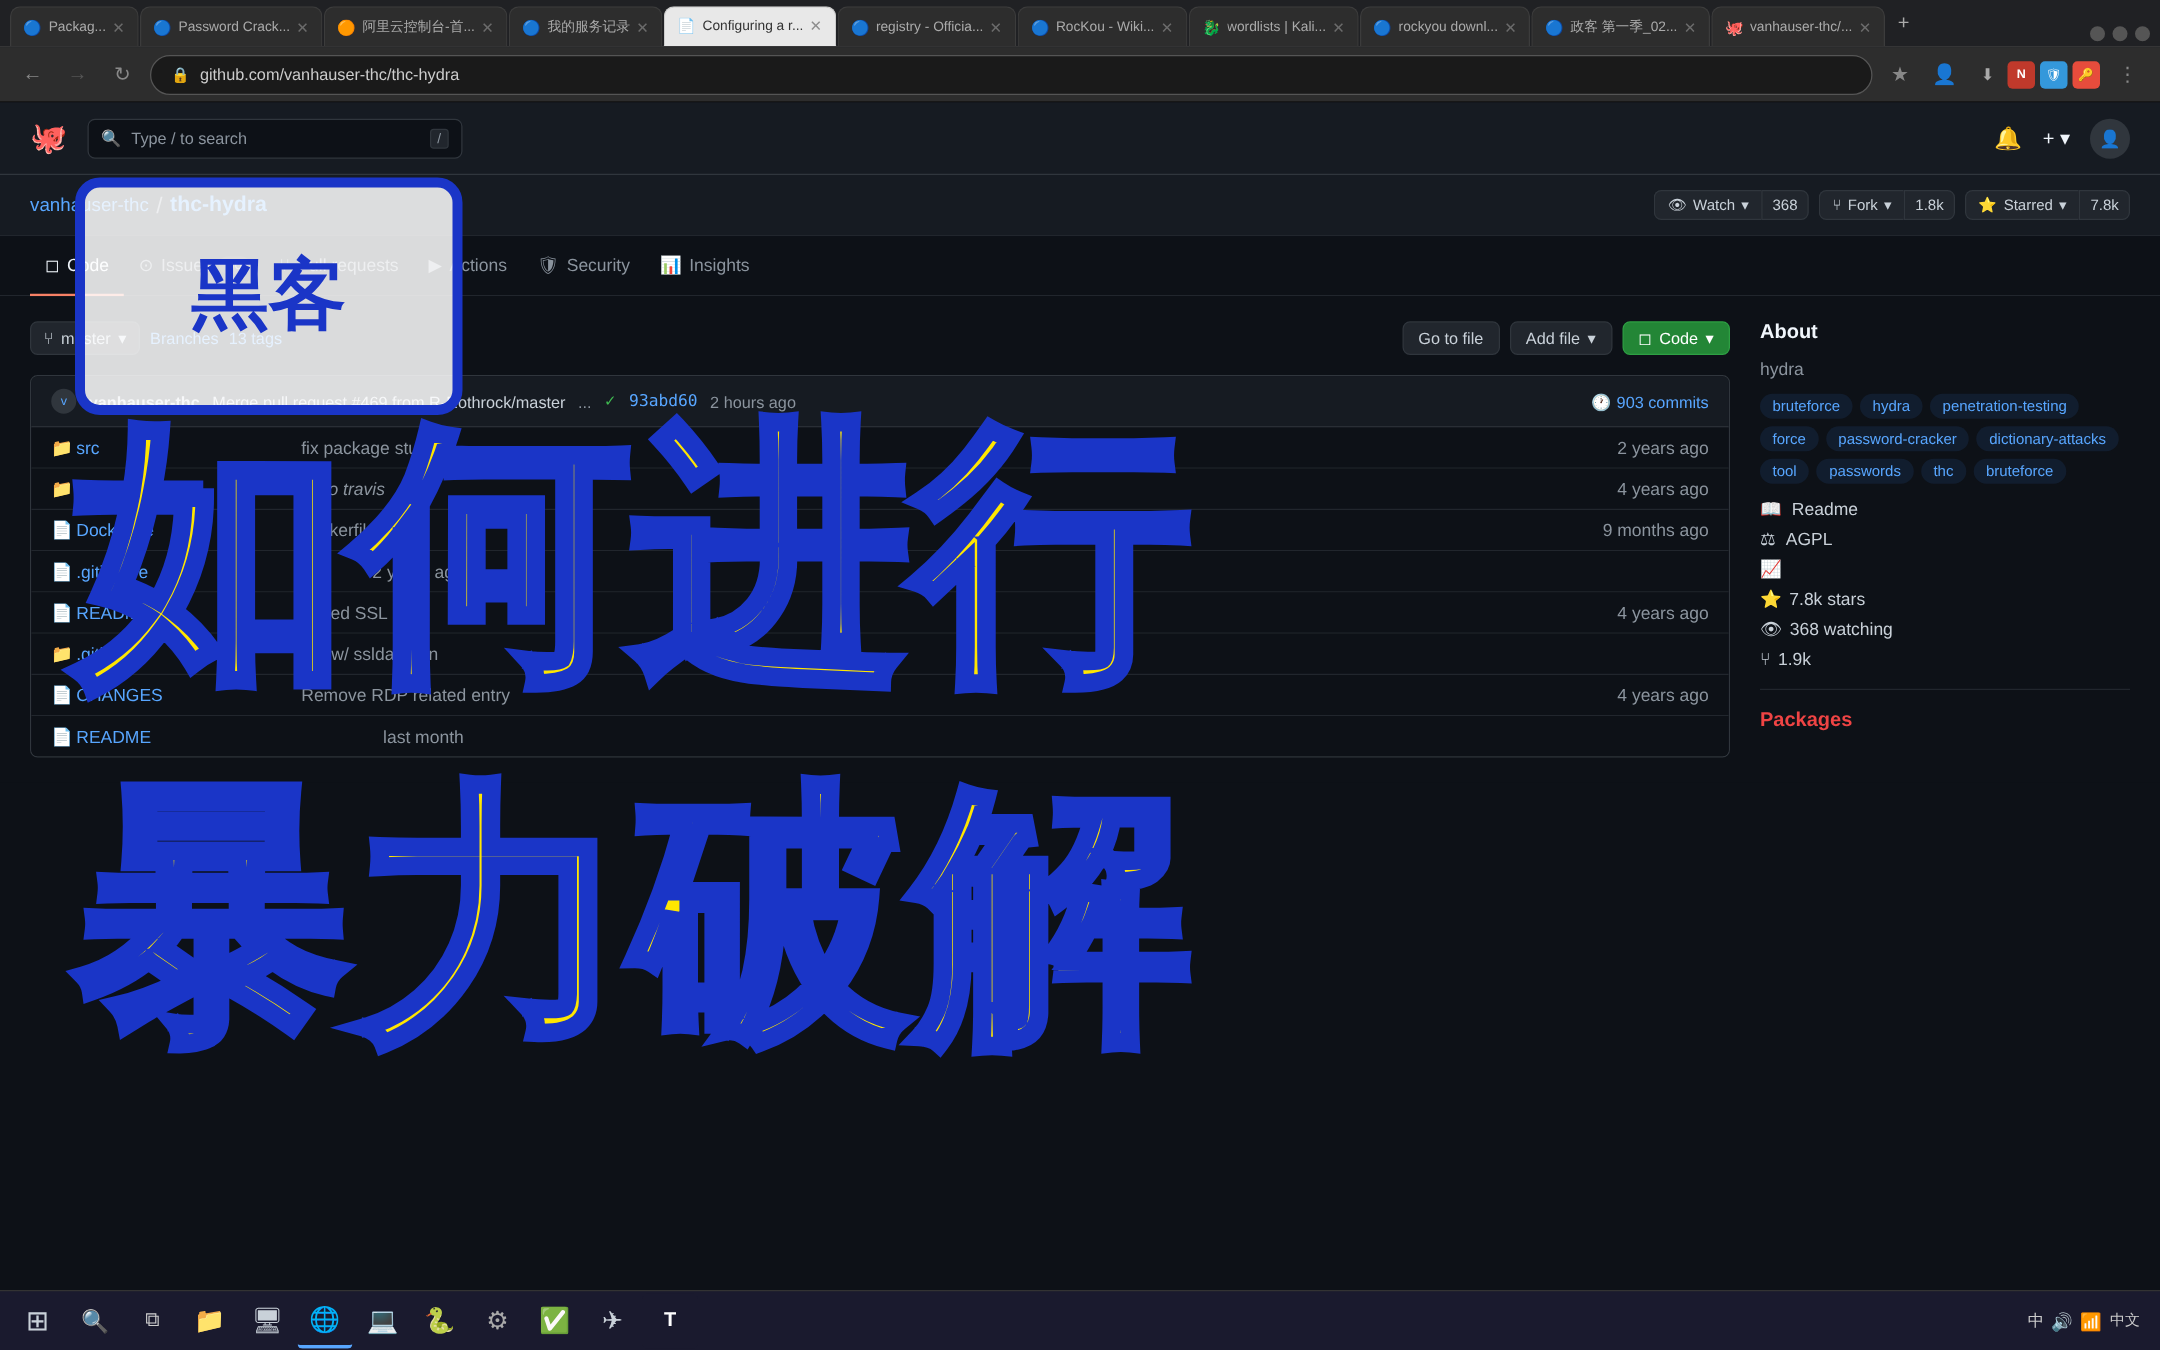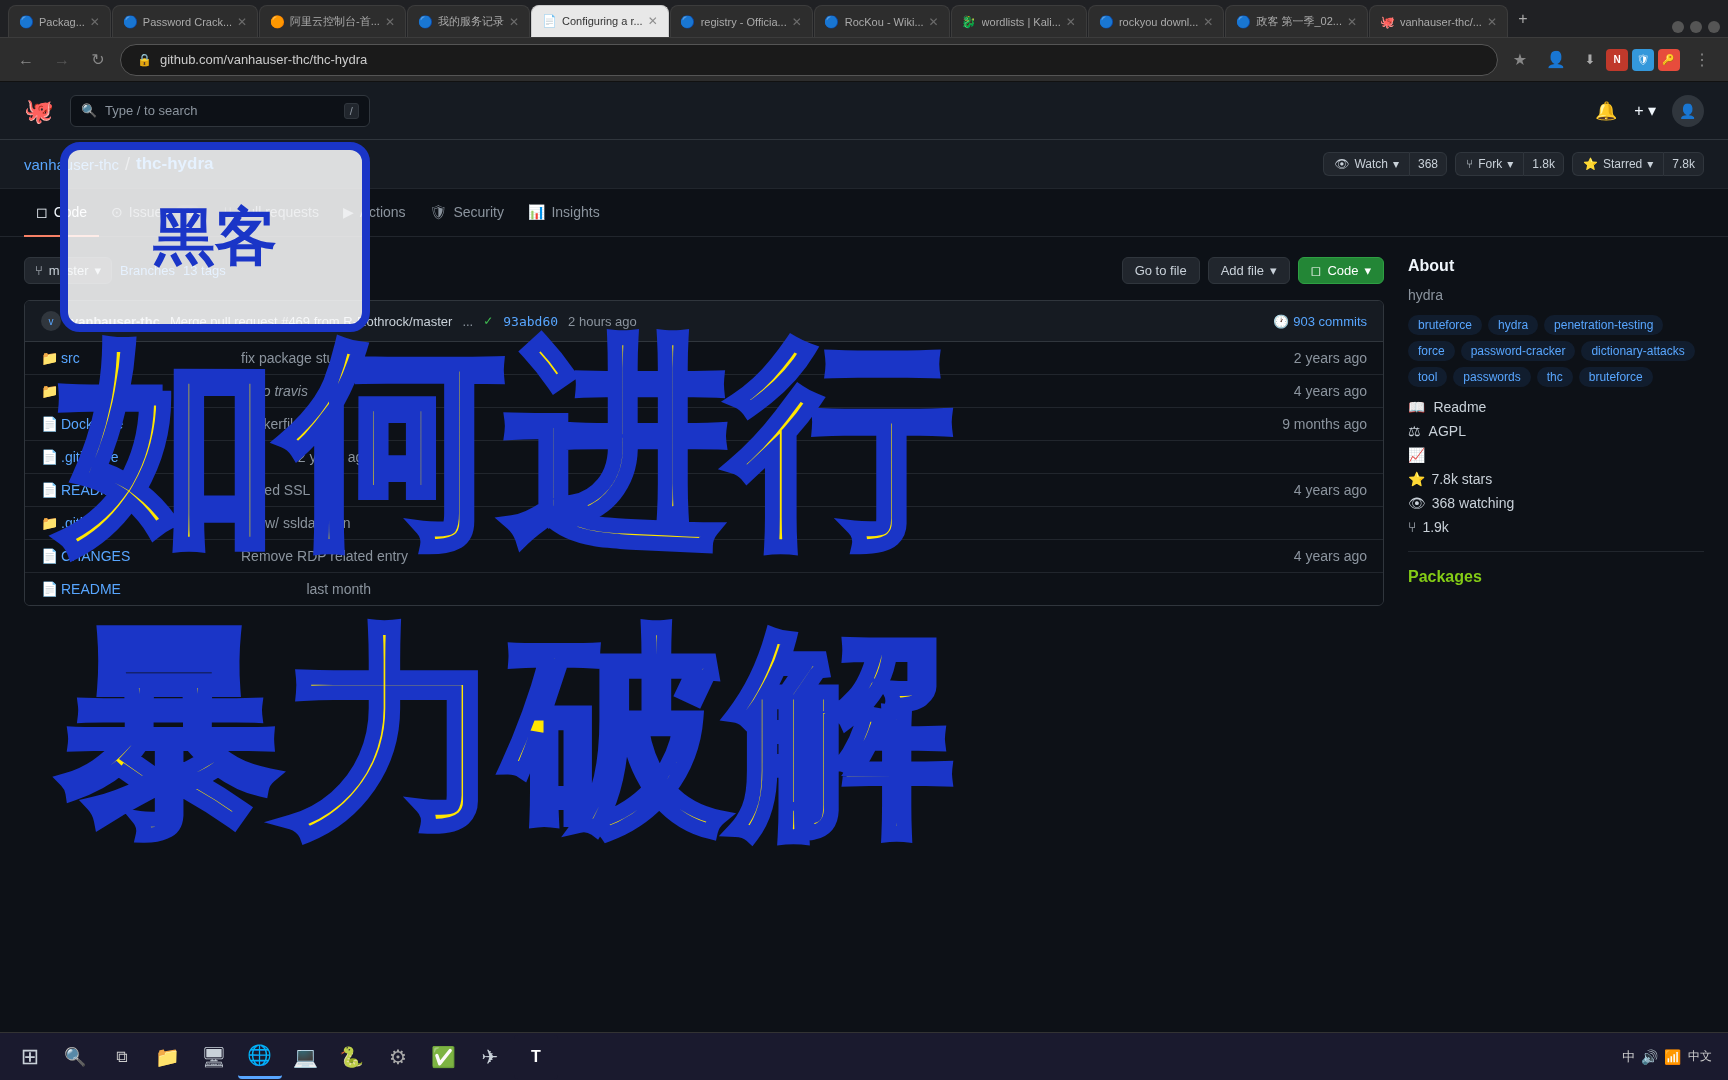--- a/index.html
+++ b/index.html
@@ -296,21 +296,21 @@
         </div>
         <div style="display:flex;align-items:center;gap:6px;font-size:14px;color:#c9d1d9;margin-bottom:8px;cursor:pointer;">
           <span>👁</span>
           <span>368 watching</span>
         </div>
         <div style="display:flex;align-items:center;gap:6px;font-size:14px;color:#c9d1d9;margin-bottom:16px;cursor:pointer;">
           <span>⑂</span>
           <span>1.9k</span>
         </div>
         <div style="padding-top:16px;border-top:1px solid #21262d;">
-          <h3 style="font-size:16px;font-weight:600;color:#84cc16;">Packages</h3>
+          <h3 style="font-size:16px;font-weight:600;color:#ef4444;">Packages</h3>
         </div>
       </div>
     </div>
   </div>
 
   <div style="position:absolute;top:0;left:0;width:100%;height:100%;pointer-events:none;z-index:50;">
 
     <div style="position:absolute;top:60px;left:60px;width:310px;height:190px;border:8px solid #1a35c7;border-radius:20px;background:rgba(255,255,255,0.85);display:flex;align-items:center;justify-content:center;">
       <span style="font-size:62px;font-weight:900;font-family:'Microsoft YaHei','SimHei',sans-serif;color:#1a35c7;line-height:1;">黑客</span>
     </div>

